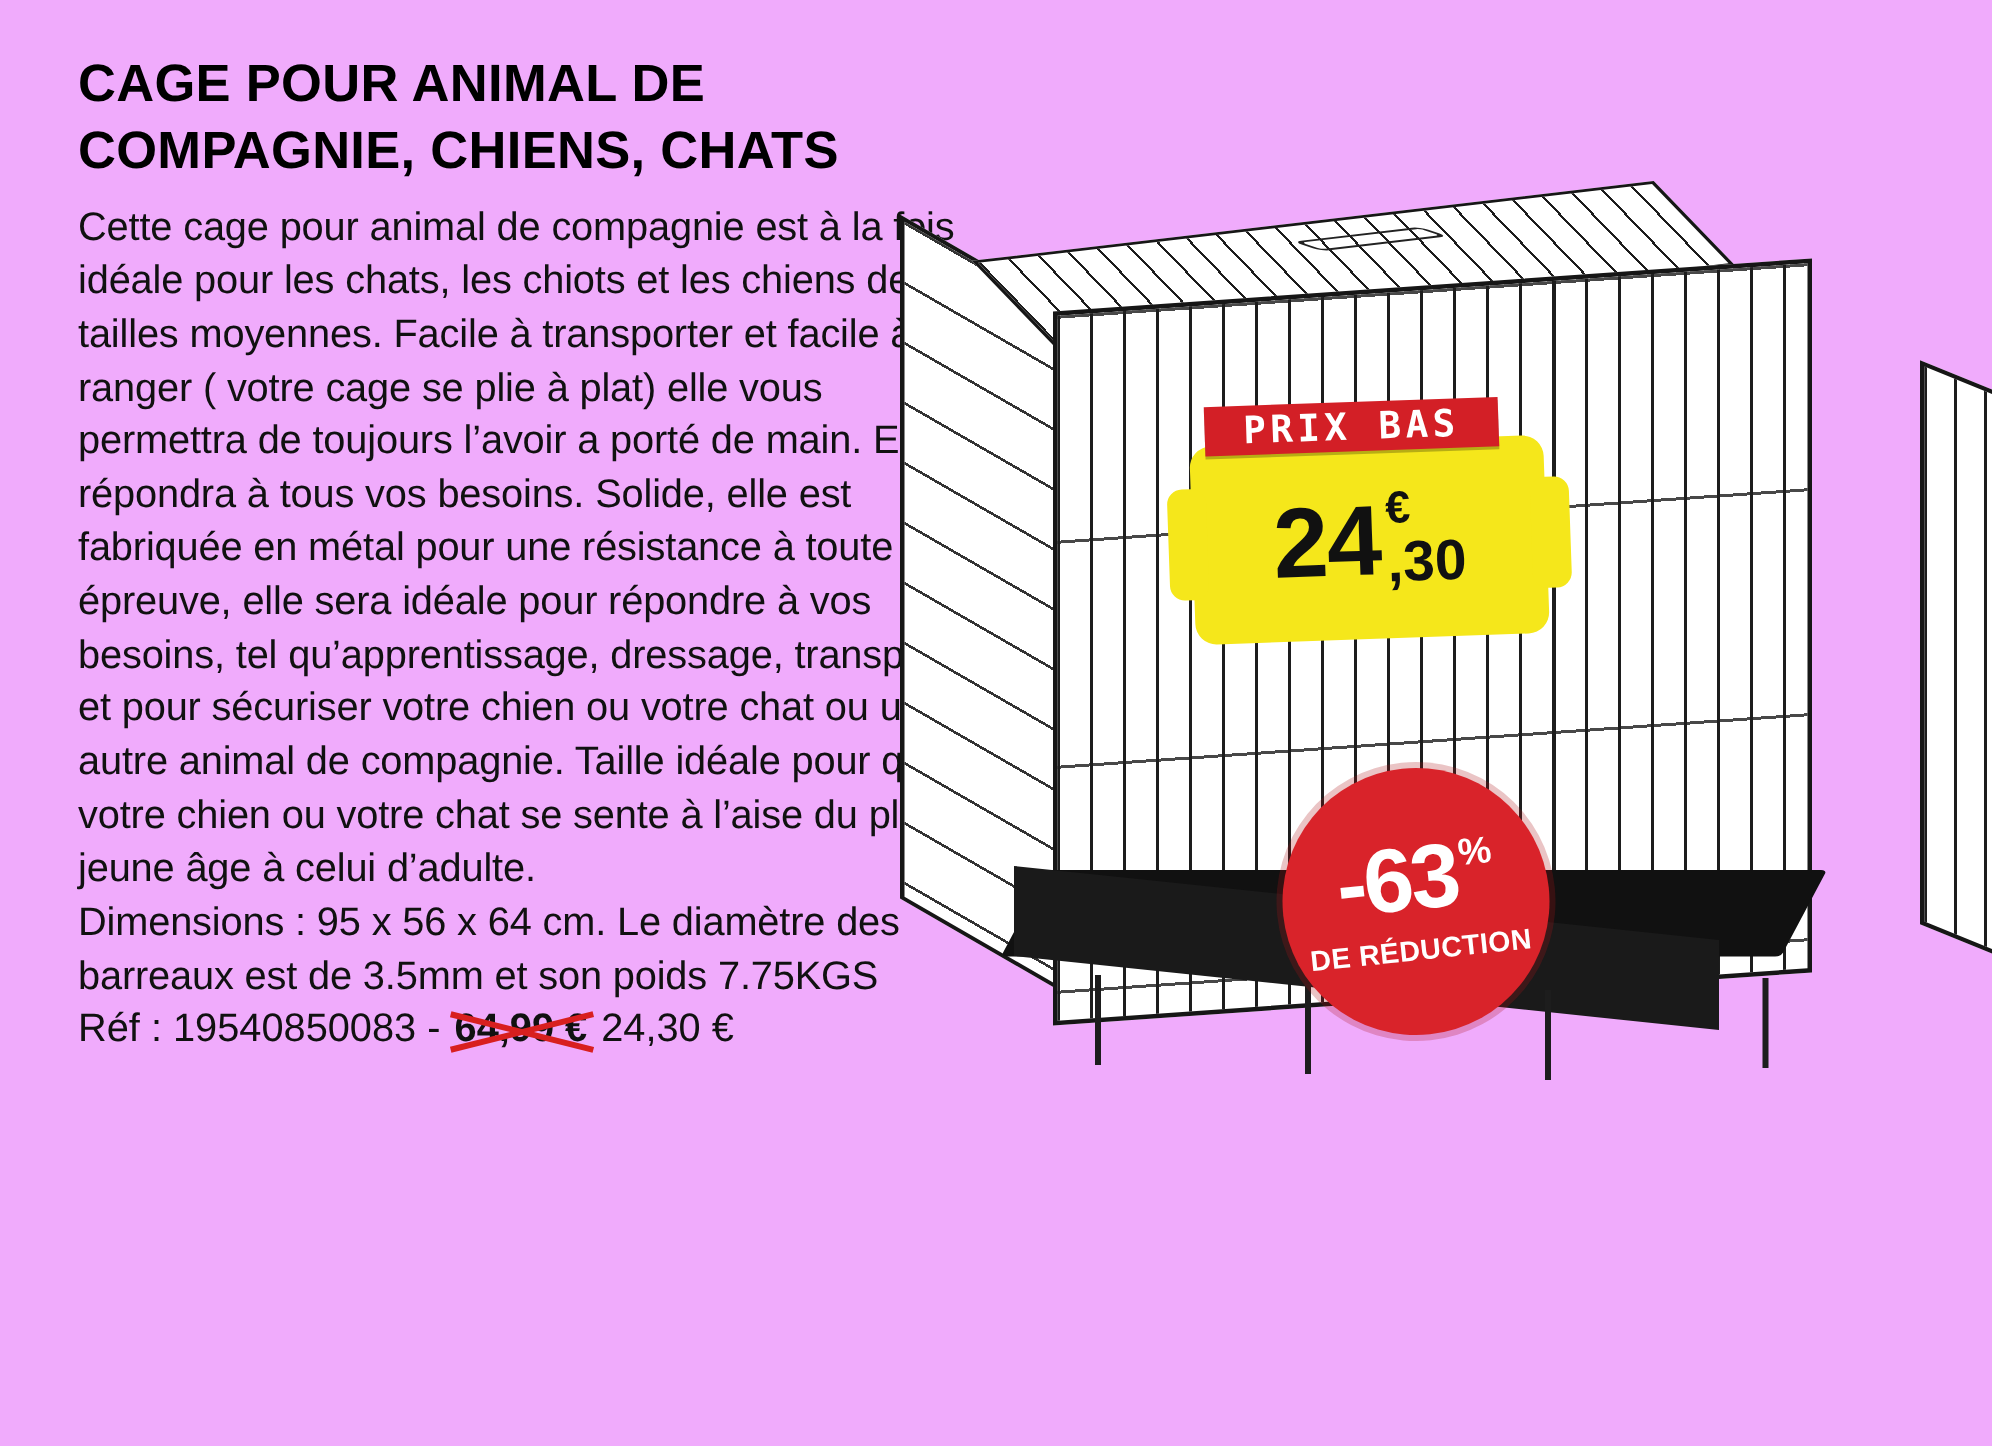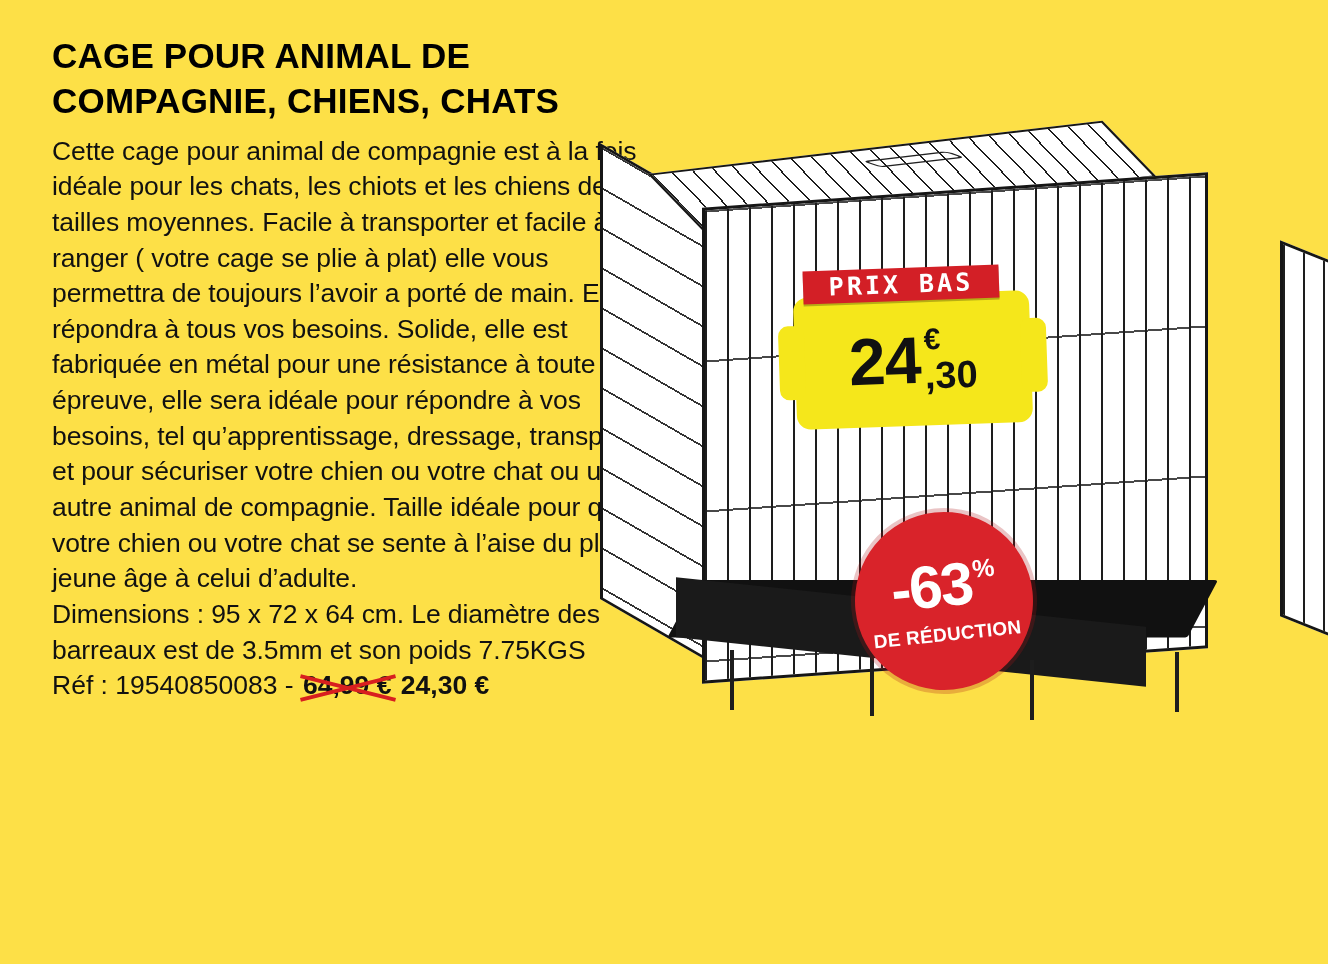--- a/index.html
+++ b/index.html
@@ -11,21 +11,21 @@
     height: 964px;
     background: #ffffff;
     font-family: "Liberation Sans", sans-serif;
     overflow: hidden;
     position: relative;
   }
   .page {
     position: relative;
     width: 1328px;
     height: 964px;
-    background: #fde047;
+    background: #f0abfc;
   }
   
   .text-col {
     position: absolute;
     left: 52px;
     top: 34px;
     width: 600px;
   }
   .product-title {
     font-size: 35px;
@@ -77,21 +77,21 @@
     position: absolute;
     left: -2px;
     top: 50%;
     width: 106%;
     height: 4px;
     background: #d81f1f;
     transform: rotate(14deg);
     transform-origin: center;
   }
   .new-price {
-    font-weight: bold;
+    font-weight: normal;
   }
 
   
   .image-area {
     position: absolute;
     left: 660px;
     top: 150px;
     width: 640px;
     height: 610px;
   }
@@ -327,21 +327,21 @@
   }
 </style>
 </head>
 <body>
 
 <div class="page">
 
   <div class="text-col">
     <h1 class="product-title">CAGE POUR ANIMAL DE COMPAGNIE, CHIENS, CHATS</h1>
     <p class="product-desc">Cette cage pour animal de compagnie est à la fois idéale pour les chats, les chiots et les chiens de tailles moyennes. Facile à transporter et facile à ranger ( votre cage se plie à plat) elle vous permettra de toujours l’avoir a porté de main. Elle répondra à tous vos besoins. Solide, elle est fabriquée en métal pour une résistance à toute épreuve, elle sera idéale pour répondre à vos besoins, tel qu’apprentissage, dressage, transport et pour sécuriser votre chien ou votre chat ou un autre animal de compagnie. Taille idéale pour que votre chien ou votre chat se sente à l’aise du plus jeune âge à celui d’adulte.</p>
-    <p class="product-dims">Dimensions : 95 x 72 x 64 cm. Le diamètre des barreaux est de 3.5mm et son poids 7.75KGS</p>
+    <p class="product-dims">Dimensions : 95 x 56 x 64 cm. Le diamètre des barreaux est de 3.5mm et son poids 7.75KGS</p>
     <p class="ref-line">
       <span>Réf : 19540850083 -</span>
       <span class="old-price">
         <span>64,99 €</span>
         <span class="strike"></span>
         <span class="strike2"></span>
       </span>
       <span class="new-price">24,30 €</span>
     </p>
   </div>

